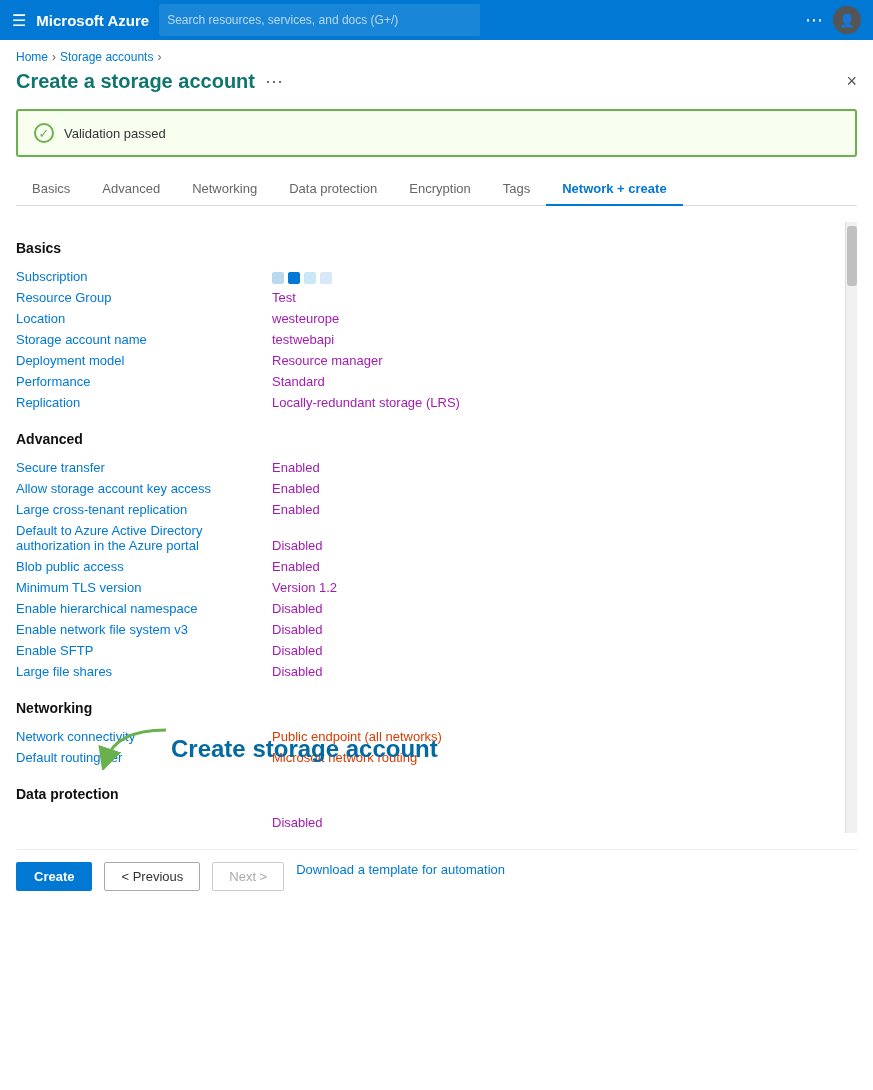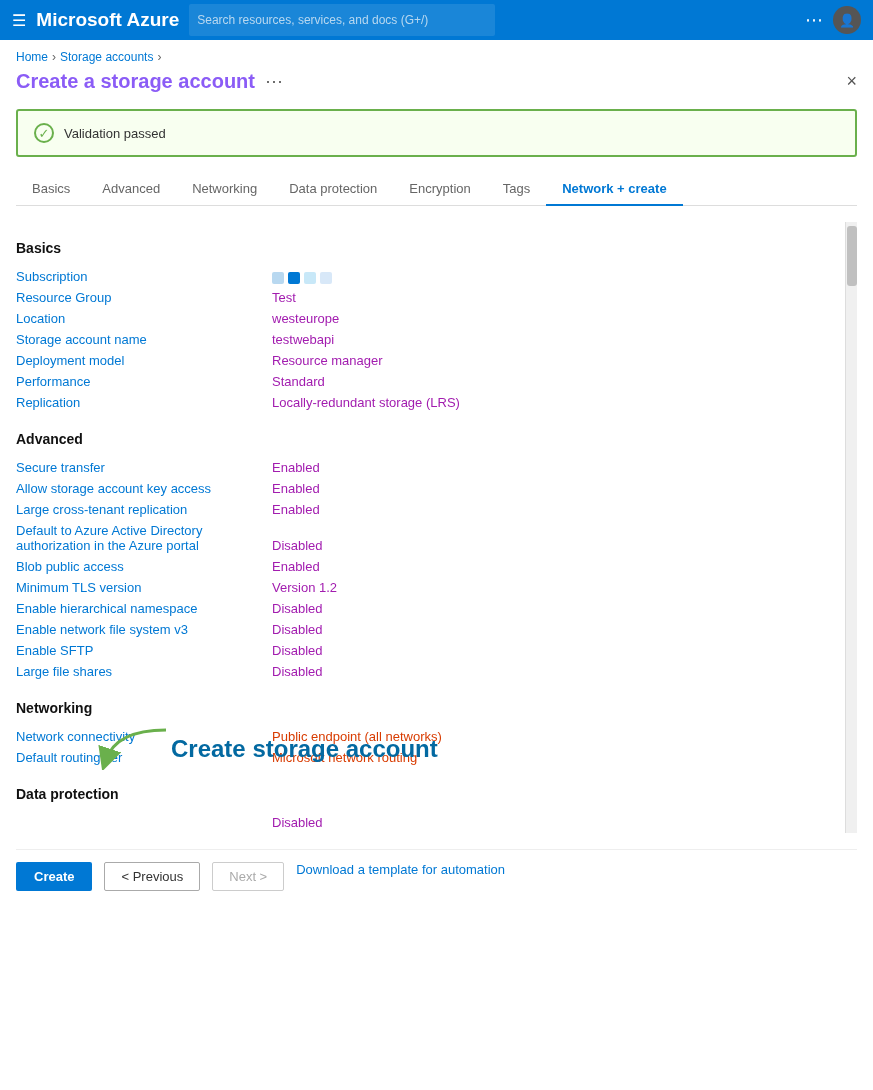--- a/index.html
+++ b/index.html
@@ -9,21 +9,21 @@
     .topbar {
       background: #0078d4;
       height: 40px;
       display: flex;
       align-items: center;
       padding: 0 12px;
       gap: 10px;
       color: #fff;
     }
     .topbar-hamburger { font-size: 16px; cursor: pointer; }
-    .topbar-title { font-size: 19px; font-weight: 600; color: #fff; flex-shrink: 0; }
+    .topbar-title { font-size: 15px; font-weight: 600; color: #fff; flex-shrink: 0; }
     .topbar-search {
       flex: 1;
       max-width: 380px;
       height: 32px;
       border: none;
       border-radius: 2px;
       padding: 0 8px;
       font-size: 12px;
       background: #1a86d8;
       color: #d0e8f8;
@@ -53,21 +53,21 @@
     
     .page { padding: 0 16px 16px 16px; }
 
     
     .page-title-row {
       display: flex;
       align-items: center;
       gap: 10px;
       margin-bottom: 16px;
     }
-    .page-title { font-size: 20px; font-weight: 600; color: #8b5cf6; }
+    .page-title { font-size: 20px; font-weight: 600; color: #0f766e; }
     .page-title-dots { font-size: 18px; color: #555; cursor: pointer; }
     .page-close { font-size: 18px; color: #555; cursor: pointer; margin-left: auto; }
 
     
     .validation-banner {
       border: 2px solid #6ab04c;
       border-radius: 3px;
       background: #f8fff0;
       padding: 12px 16px;
       display: flex;

